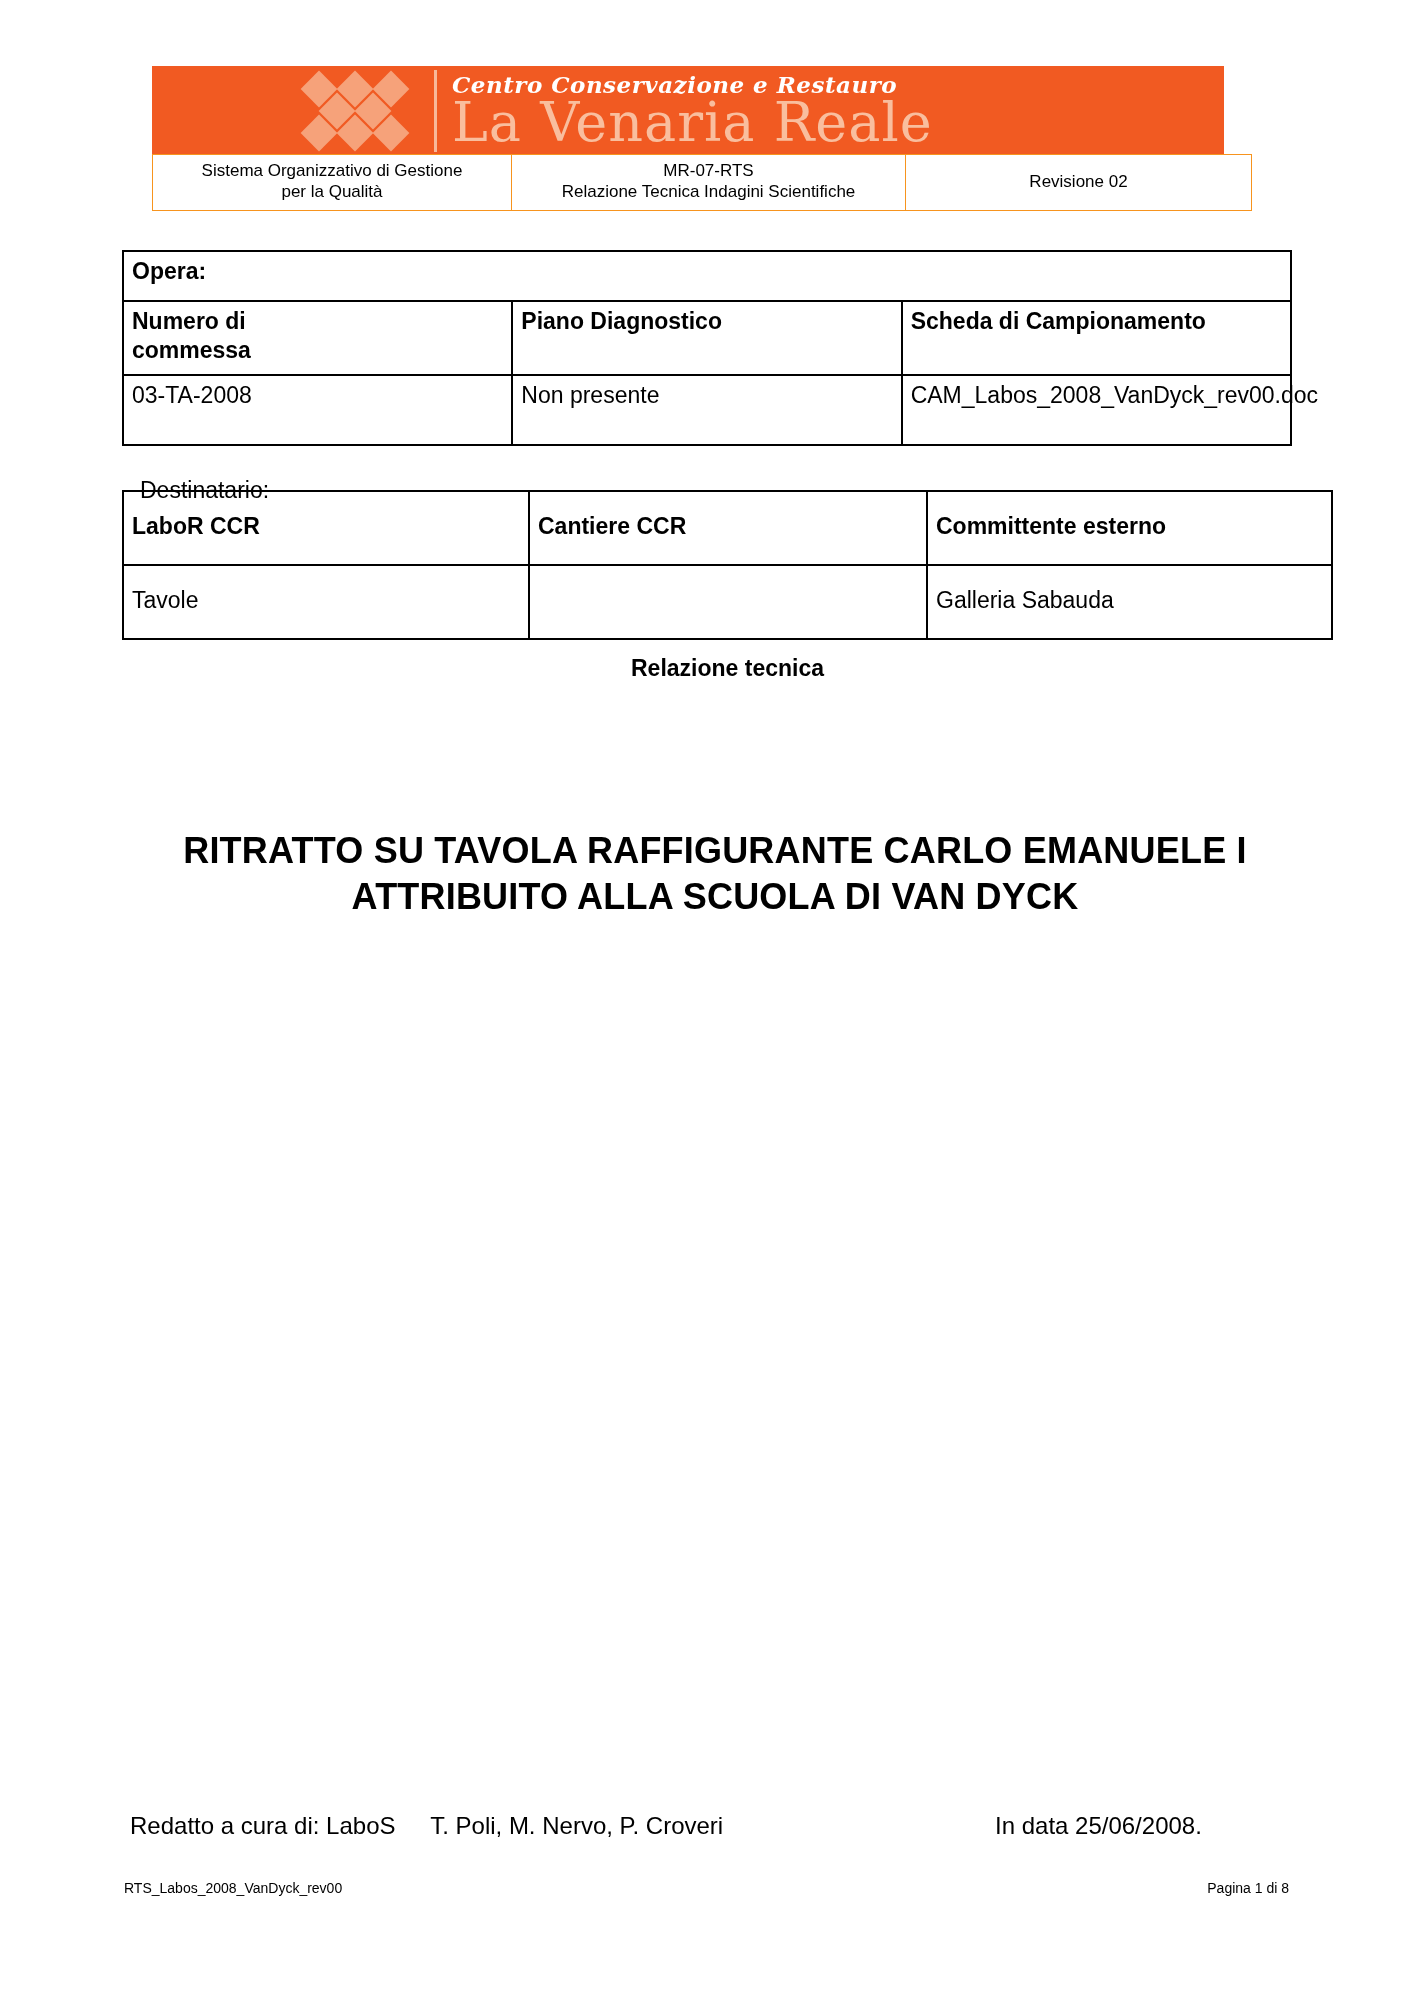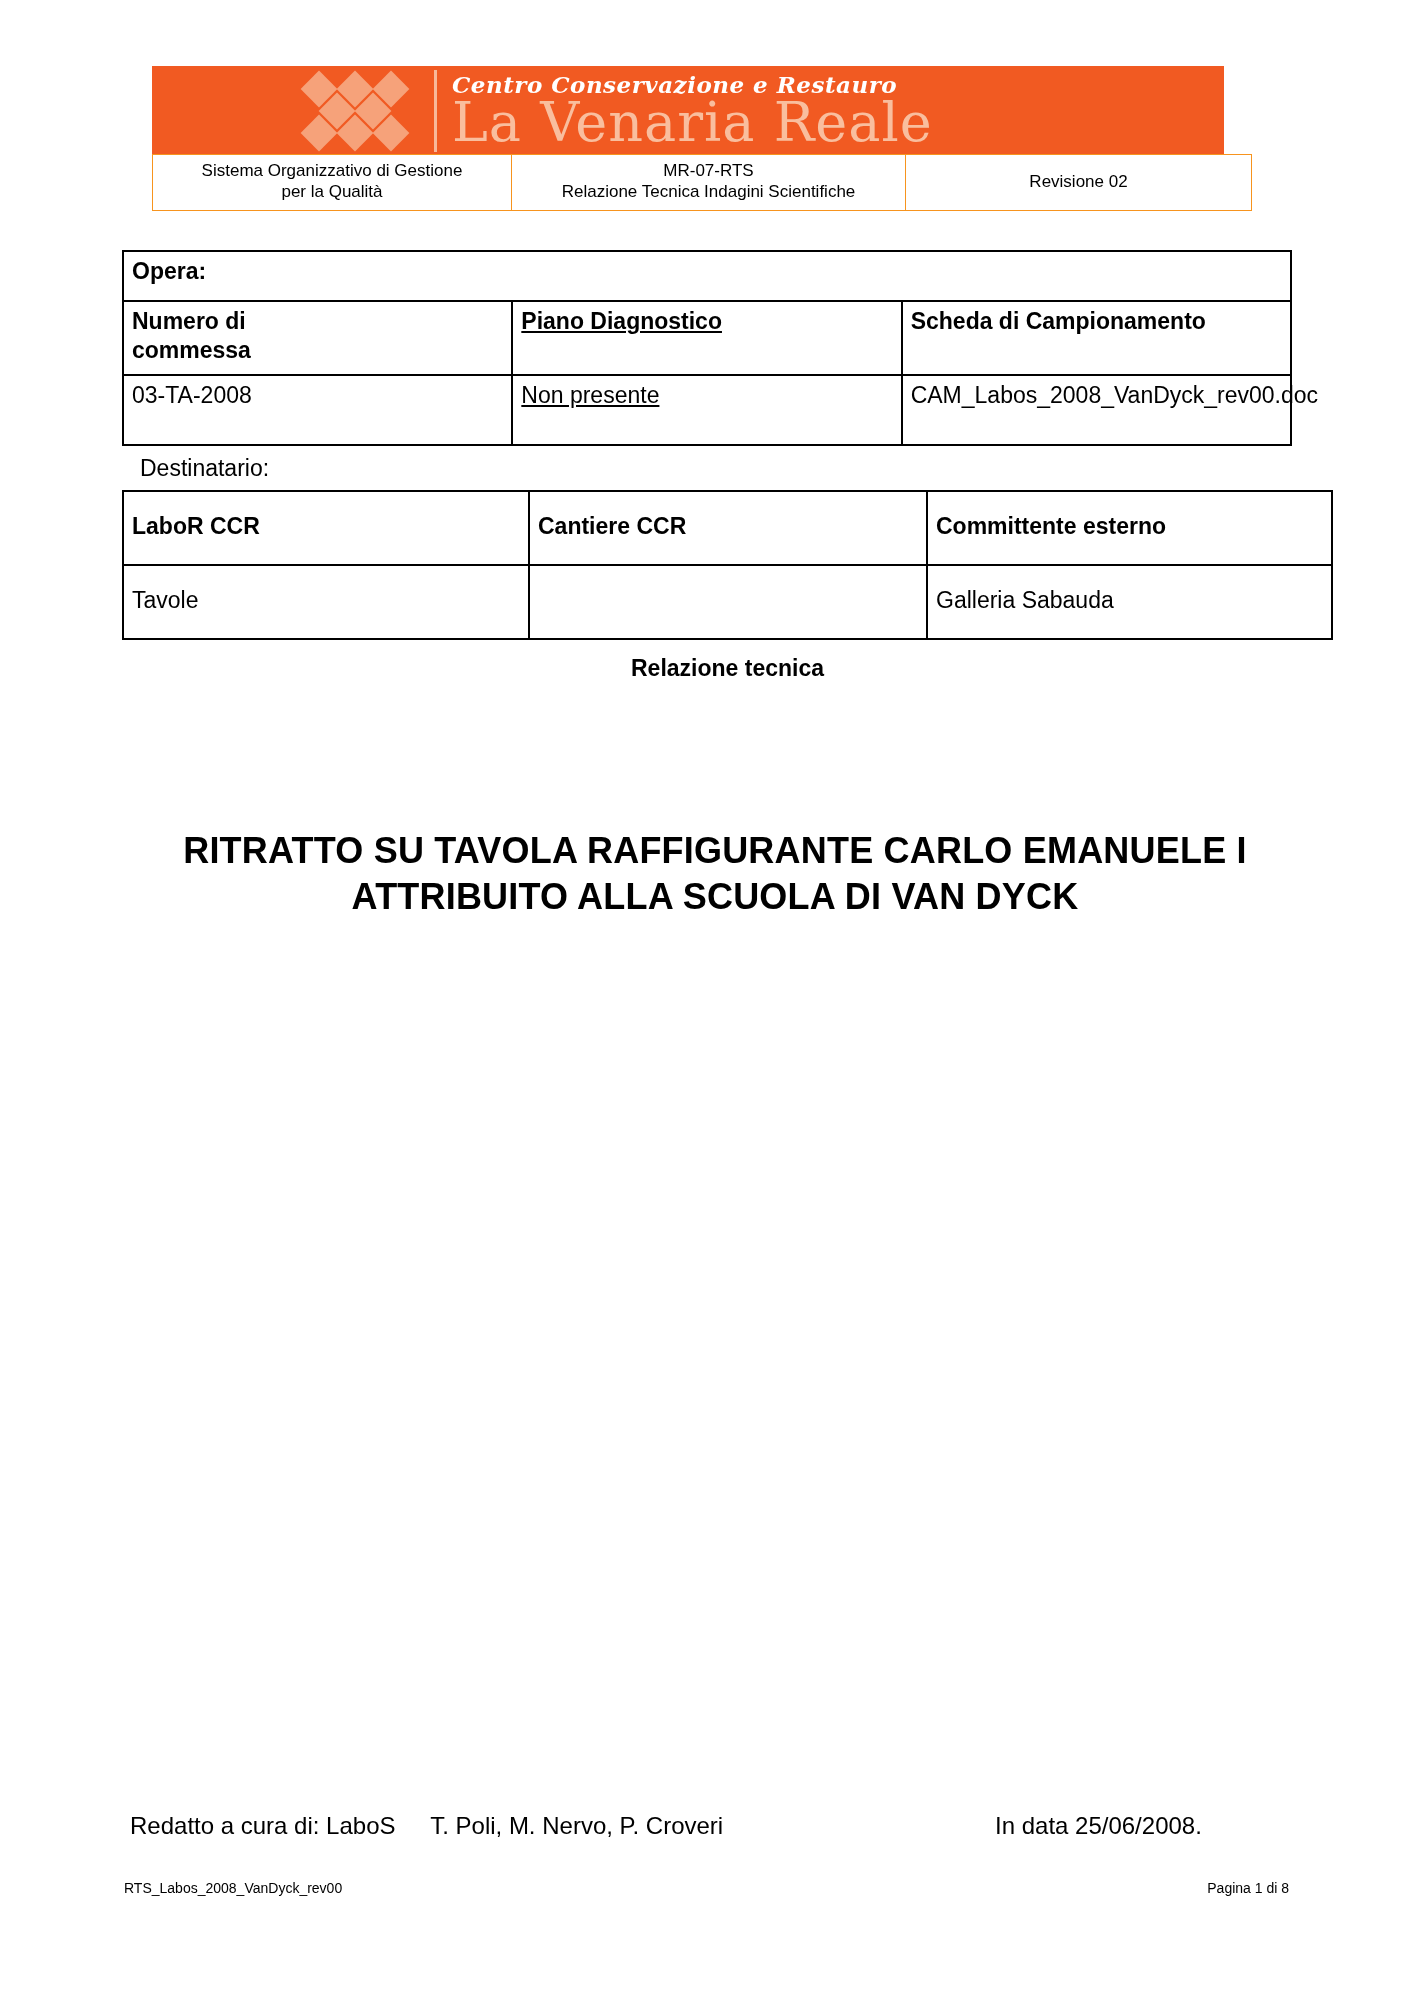--- a/index.html
+++ b/index.html
@@ -115,28 +115,28 @@
     border: 2px solid #000000;
     vertical-align: top;
     padding: 5px 8px;
     font-size: 23px;
     line-height: 1.28;
   }
   td.opera-label { font-weight: bold; height: 38px; margin-top: 48px; }
   td.opera-head  { font-weight: bold; height: 62px; }
   td.opera-val   { font-weight: normal; height: 58px; }
   .op-c1 { width: 312px; }
-  .op-c2 { width: 327px; text-decoration: underline; }
+  .op-c2 { width: 327px; }
   .op-c3 { width: 531px; }
 
   
   .dest-label {
     position: absolute;
     left: 140px;
-    top: 455px;
+    top: 477px;
     font-size: 23px;
   }
   table.dest {
     position: absolute;
     left: 122px;
     top: 490px;
     border-collapse: collapse;
     width: 1155px;
     table-layout: fixed;
   }

